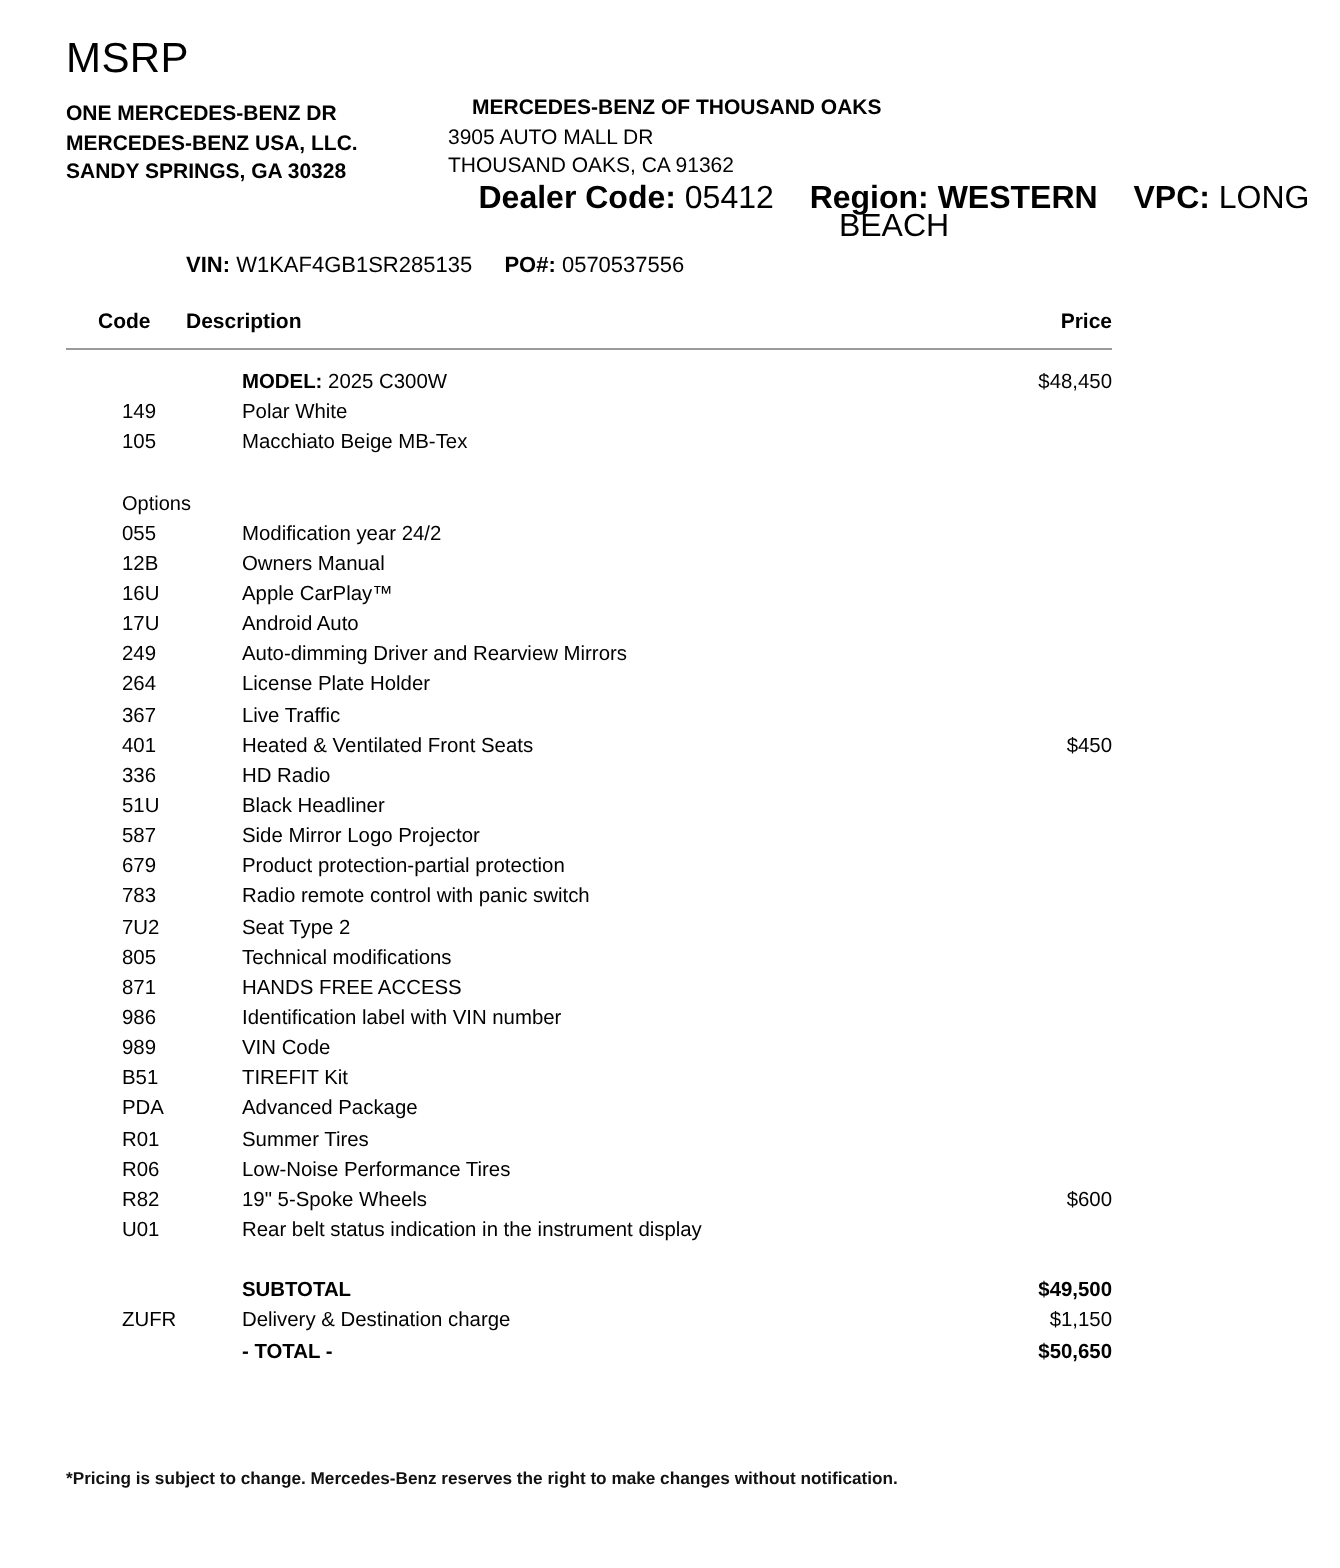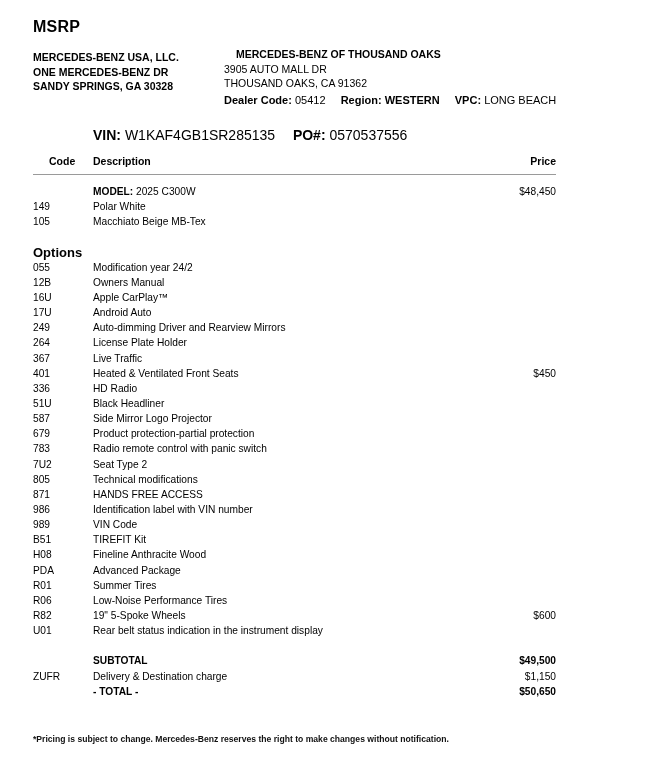--- a/index.html
+++ b/index.html
@@ -19,22 +19,22 @@
     position: relative;
     width: 670px;
     height: 784px;
     padding: 0;
     box-sizing: border-box;
   }
   .msrp-title {
     position: absolute;
     left: 33px;
     top: 18px;
-    font-size: 16px;
-    font-weight: bold;
+    font-size: 21px;
+    font-weight: normal;
     letter-spacing: 0.2px;
   }
 
   
   .seller-block {
     position: absolute;
     left: 33px;
     top: 50px;
     font-size: 10.5px;
     line-height: 14.5px;
@@ -51,40 +51,40 @@
   }
   .dealer-name {
     font-weight: bold;
     margin-left: 12px;
   }
   .dealer-line {
     font-weight: normal;
   }
   .dealer-codes {
     margin-top: 2px;
-    font-size: 11px;
+    font-size: 16px;
     text-align: center;
   }
   .dealer-codes .lbl {
     font-weight: bold;
   }
   .dealer-codes .val {
     font-weight: normal;
   }
   .dealer-codes .gap {
     display: inline-block;
     width: 9px;
   }
 
   
   .vin-line {
     position: absolute;
     left: 93px;
     top: 127px;
-    font-size: 14px;
+    font-size: 11px;
   }
   .vin-line .lbl { font-weight: bold; }
   .vin-line .val { font-weight: normal; }
   .vin-line .gap { display: inline-block; width: 10px; }
 
   
   .table-head {
     position: absolute;
     left: 33px;
     top: 155px;
@@ -111,20 +111,21 @@
     left: 33px;
     top: 184px;
     width: 523px;
     font-size: 10.2px;
   }
   .row {
     position: relative;
     height: 15.15px;
     line-height: 15.15px;
     white-space: nowrap;
+    margin-left: 28px;
   }
   .row .code {
     position: absolute;
     left: 0;
     top: 0;
     width: 55px;
   }
   .row .desc {
     position: absolute;
     left: 60px;
@@ -134,43 +135,43 @@
     position: absolute;
     right: 0;
     top: 0;
     text-align: center;
   }
   .row.bold .desc, .row.bold .price, .row.bold .code { font-weight: bold; }
   .row.spacer { height: 15.15px; }
   .desc .b { font-weight: bold; }
 
   .section-label {
-    font-weight: bold;
-    font-size: 13px;
+    font-weight: normal;
+    font-size: 10px;
   }
 
   .footnote {
     position: absolute;
     left: 33px;
     top: 734px;
     font-size: 8.6px;
     font-weight: bold;
     color: #111;
   }
 </style>
 </head>
 <body>
 
 <div class="page">
 
   <div class="msrp-title">MSRP</div>
 
   <div class="seller-block">
+    <div>ONE MERCEDES-BENZ DR</div>
     <div>MERCEDES-BENZ USA, LLC.</div>
-    <div>ONE MERCEDES-BENZ DR</div>
     <div>SANDY SPRINGS, GA 30328</div>
   </div>
 
   <div class="dealer-block">
     <div class="dealer-name">MERCEDES-BENZ OF THOUSAND OAKS</div>
     <div class="dealer-line">3905 AUTO MALL DR</div>
     <div class="dealer-line">THOUSAND OAKS, CA 91362</div>
     <div class="dealer-codes">
       <span class="lbl">Dealer Code:</span>
       <span class="val">05412</span>
@@ -312,25 +313,20 @@
       <span class="code">989</span>
       <span class="desc">VIN Code</span>
       <span class="price"></span>
     </div>
     <div class="row">
       <span class="code">B51</span>
       <span class="desc">TIREFIT Kit</span>
       <span class="price"></span>
     </div>
     <div class="row">
-      <span class="code">H08</span>
-      <span class="desc">Fineline Anthracite Wood</span>
-      <span class="price"></span>
-    </div>
-    <div class="row">
       <span class="code">PDA</span>
       <span class="desc">Advanced Package</span>
       <span class="price"></span>
     </div>
     <div class="row">
       <span class="code">R01</span>
       <span class="desc">Summer Tires</span>
       <span class="price"></span>
     </div>
     <div class="row">

